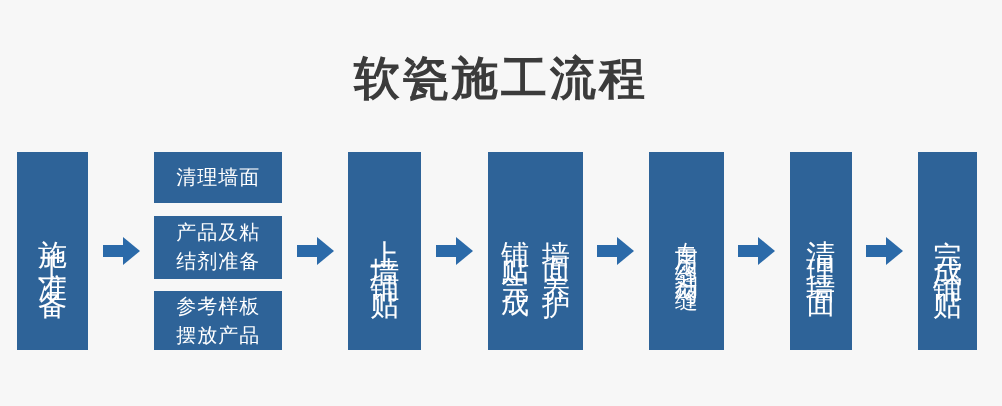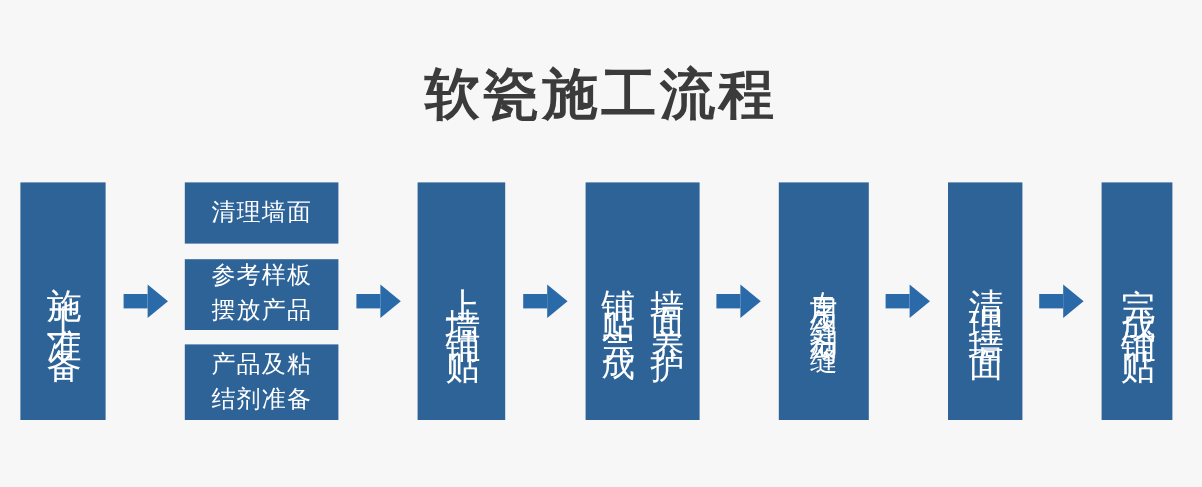--- a/index.html
+++ b/index.html
@@ -122,25 +122,25 @@
     </div>
 
     <div class="arrowwrap">
       <span class="arrow"></span>
     </div>
 
     <div class="stack">
       <div class="box h1">
         <span class="htext">清理墙面</span>
       </div>
+      <div class="box h2">
+        <span class="htext">产品及粘结剂准备</span>
+      </div>
       <div class="box h3">
         <span class="htext">参考样板摆放产品</span>
-      </div>
-      <div class="box h2">
-        <span class="htext">产品及粘结剂准备</span>
       </div>
     </div>
 
     <div class="arrowwrap">
       <span class="arrow"></span>
     </div>
 
     <div class="box tall w3">
       <span class="vtext">上墙铺贴</span>
     </div>

